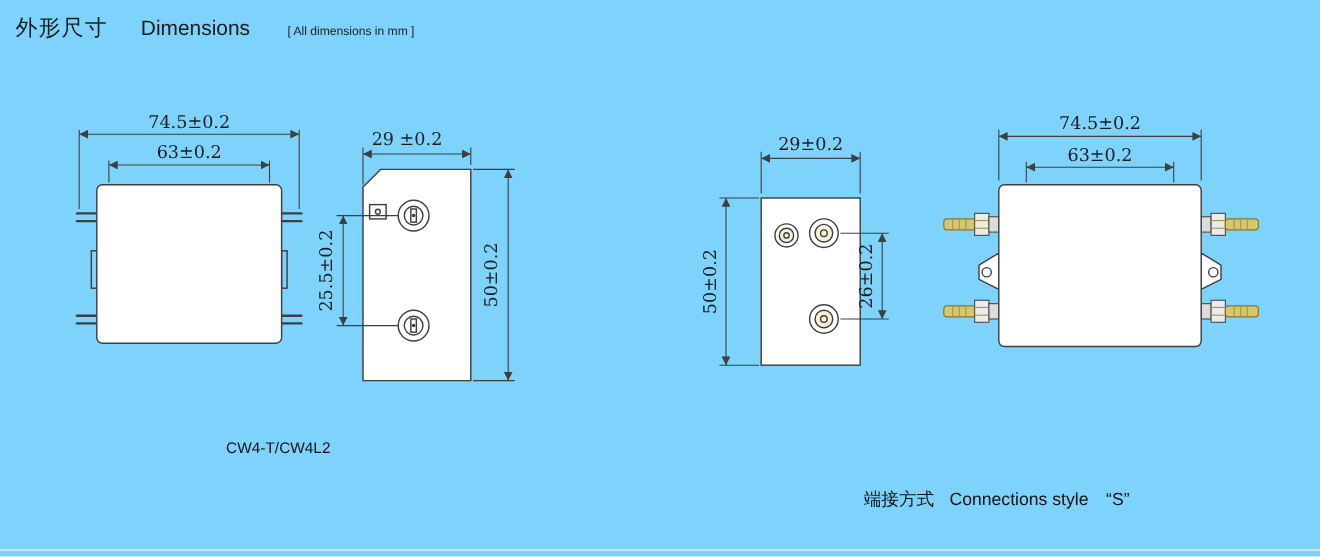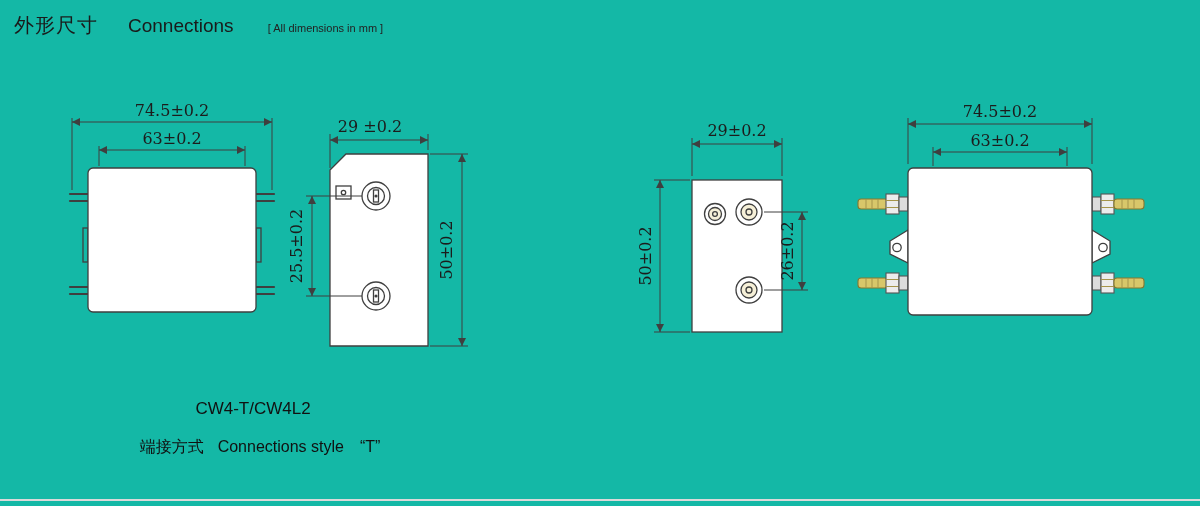--- a/index.html
+++ b/index.html
@@ -1,49 +1,49 @@
 <!DOCTYPE html>
 <html><head>
 <meta charset="utf-8">
 <style>
   html,body{margin:0;padding:0;background:#fff;}
-  #page{position:relative;width:1200px;height:506px;background:#14b8a6;overflow:hidden;
+  #page{position:relative;width:1200px;height:506px;background:#7dd3fc;overflow:hidden;
         font-family:"Liberation Sans",sans-serif;color:#111;}
   
   header{position:absolute;left:14px;top:12px;display:flex;align-items:baseline;}
   .h-zh{font-size:20px;color:#1a1a1a;letter-spacing:1px;}
   .h-en{font-size:19px;margin-left:30px;color:#1a1a1a;}
   .h-note{font-size:11px;margin-left:34px;color:#222;}
   
   #drawing{position:absolute;left:0;top:0;}
   .ln{stroke:#3f3f3f;stroke-width:1.3;fill:none;}
   .body{fill:#ffffff;}
   .pin line{stroke:#3f3f3f;stroke-width:2.2;stroke-linecap:round;}
   .dim line{stroke:#3f3f3f;stroke-width:1;}
   .dimtxt{font-family:"DejaVu Serif",serif;font-size:16px;fill:#1c1c1c;}
   .stud{fill:#d8c76a;stroke:#86782f;stroke-width:1.1;}
   .thread{stroke:#a6954a;stroke-width:1;}
   .metal{fill:#ececec;stroke:#555;stroke-width:1.1;}
   .collar{fill:#dcdcdc;stroke:#555;stroke-width:1.1;}
   .pale{fill:#f6f0d8;stroke:#3f3f3f;stroke-width:1.3;}
   
-  .model{position:absolute;text-align:center;font-size:17px;color:#111;}
+  .model{position:absolute;text-align:center;font-size:14px;color:#111;}
   .caption{position:absolute;text-align:center;font-size:16px;color:#111;}
   .cap-en{margin-left:14px;}
   .cap-q{margin-left:16px;}
   .bottom-line{position:absolute;left:0;top:499px;width:1200px;height:2px;background:#dadada;}
 </style>
 </head>
 <body>
 
 <div id="page">
 
   <header>
     <span class="h-zh">外形尺寸</span>
-    <span class="h-en">Connections</span>
+    <span class="h-en">Dimensions</span>
     <span class="h-note">[ All dimensions in mm ]</span>
   </header>
 
   <svg id="drawing" width="1200" height="506" viewBox="0 0 1200 506">
     <defs>
       <marker id="arr" viewBox="0 0 10 10" refX="10" refY="5" markerWidth="8" markerHeight="8" orient="auto-start-reverse">
         <path d="M0,0 L10,5 L0,10 Z" fill="#3f3f3f"></path>
       </marker>
     </defs>
 
@@ -198,19 +198,19 @@
         <line x1="933" y1="147" x2="933" y2="166"></line>
         <line x1="1067" y1="147" x2="1067" y2="166"></line>
         <line x1="933" y1="152" x2="1067" y2="152" marker-start="url(#arr)" marker-end="url(#arr)"></line>
       </g>
       <text class="dimtxt" x="1000" y="117" text-anchor="middle">74.5±0.2</text>
       <text class="dimtxt" x="1000" y="146" text-anchor="middle">63±0.2</text>
     </g>
   </svg>
 
   <div class="model" style="left:100px;top:399px;width:306px;">CW4-T/CW4L2</div>
-  <div class="caption" style="left:60px;top:437px;width:400px;">
-    <span>端接方式</span><span class="cap-en">Connections style</span><span class="cap-q">“T”</span>
+
+  <div class="caption" style="left:706px;top:444px;width:400px;">
+    <span>端接方式</span><span class="cap-en">Connections style</span><span class="cap-q">“S”</span>
   </div>
-
 
   <div class="bottom-line"></div>
 </div>
 
 </body></html>

